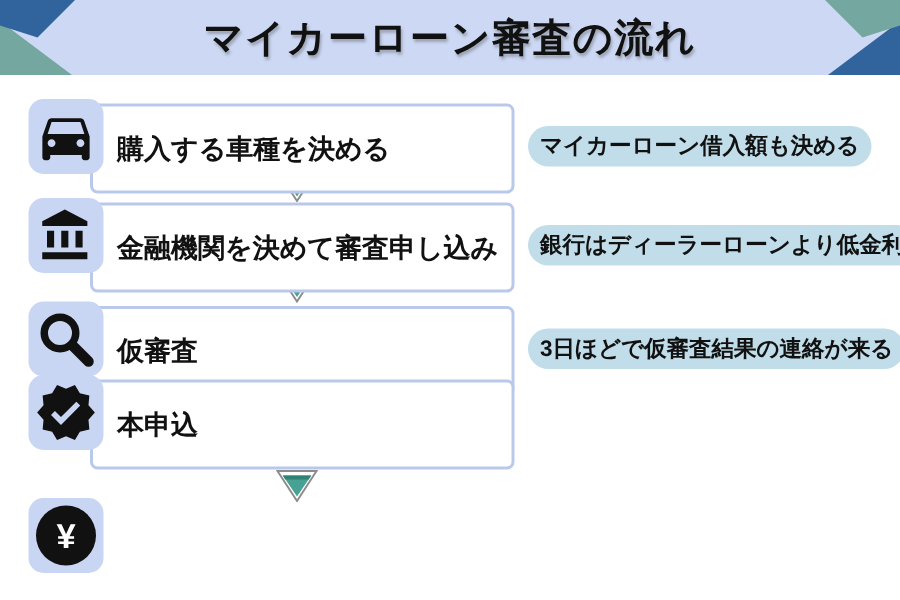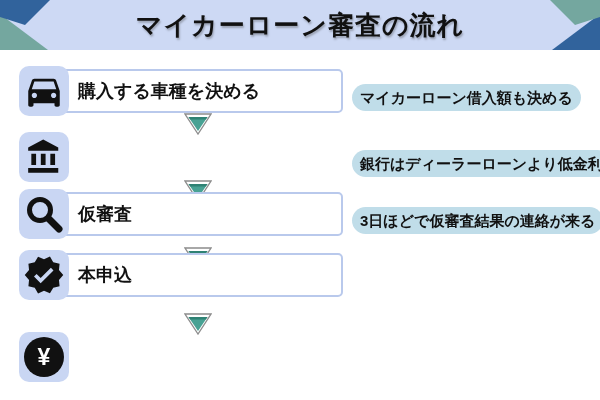--- a/index.html
+++ b/index.html
@@ -24,21 +24,21 @@
   .corner.left{left:0;}
   .corner.right{right:0;}
   
   .row{position:absolute;left:0;width:600px;height:50px;}
   .iconbox{
     position:absolute;left:19px;top:0;width:50px;height:50px;
     background:var(--iconbox-bg,#c9d6f3);border-radius:10px;
     display:flex;align-items:center;justify-content:center;z-index:2;
   }
   .textbox{
-    position:absolute;left:60px;top:3px;width:283px;height:44px;
+    position:absolute;left:60px;top:3px;width:283px;height:60px;
     background:#ffffff;border:2px solid var(--box-border,#b9c9ec);
     border-radius:5px;box-sizing:border-box;z-index:1;
     display:flex;align-items:center;
   }
   .steplabel{
     font-size:18px;font-weight:800;color:#111;
     padding-left:16px;white-space:nowrap;
   }
   .note{
     position:absolute;left:352px;top:18px;height:27px;
@@ -76,29 +76,32 @@
   </div>
   <div class="iconbox">
     <svg width="42" height="42" viewBox="0 0 24 24">
       <path fill="#111" d="M18.92 6.01C18.72 5.42 18.16 5 17.5 5h-11c-.66 0-1.21.42-1.42 1.01L3 12v8c0 .55.45 1 1 1h1c.55 0 1-.45 1-1v-1h12v1c0 .55.45 1 1 1h1c.55 0 1-.45 1-1v-8l-2.08-5.99zM6.5 16c-.83 0-1.5-.67-1.5-1.5S5.67 13 6.5 13s1.5.67 1.5 1.5S7.33 16 6.5 16zm11 0c-.83 0-1.5-.67-1.5-1.5s.67-1.5 1.5-1.5 1.5.67 1.5 1.5-.67 1.5-1.5 1.5zM5 11l1.5-4.5h11L19 11H5z"></path>
     </svg>
   </div>
   <div class="note">マイカーローン借入額も決める</div>
 </div>
 
 <div class="row" style="top:132px">
+  <div class="textbox">
+    <span class="steplabel">金融機関を決めて審査申し込み</span>
+  </div>
   <div class="iconbox">
     <svg width="38" height="38" viewBox="0 0 24 24">
       <path fill="#111" d="M4 10v7h3v-7H4zm6 0v7h3v-7h-3zM2 22h19v-3H2v3zm14-12v7h3v-7h-3zm-4.5-9L2 6v2h19V6l-9.5-5z"></path>
     </svg>
   </div>
   <div class="note">銀行はディーラーローンより低金利</div>
 </div>
 
-<div class="row" style="top:189px">
+<div class="row" style="top:201px">
   <div class="textbox">
     <span class="steplabel">仮審査</span>
   </div>
   <div class="iconbox">
     <svg width="42" height="42" viewBox="0 0 42 42">
       <circle cx="17" cy="17" r="10.5" fill="none" stroke="#111" stroke-width="5"></circle>
       <line x1="25.5" y1="25.5" x2="36" y2="36" stroke="#111" stroke-width="7" stroke-linecap="round"></line>
     </svg>
   </div>
   <div class="note">3日ほどで仮審査結果の連絡が来る</div>

